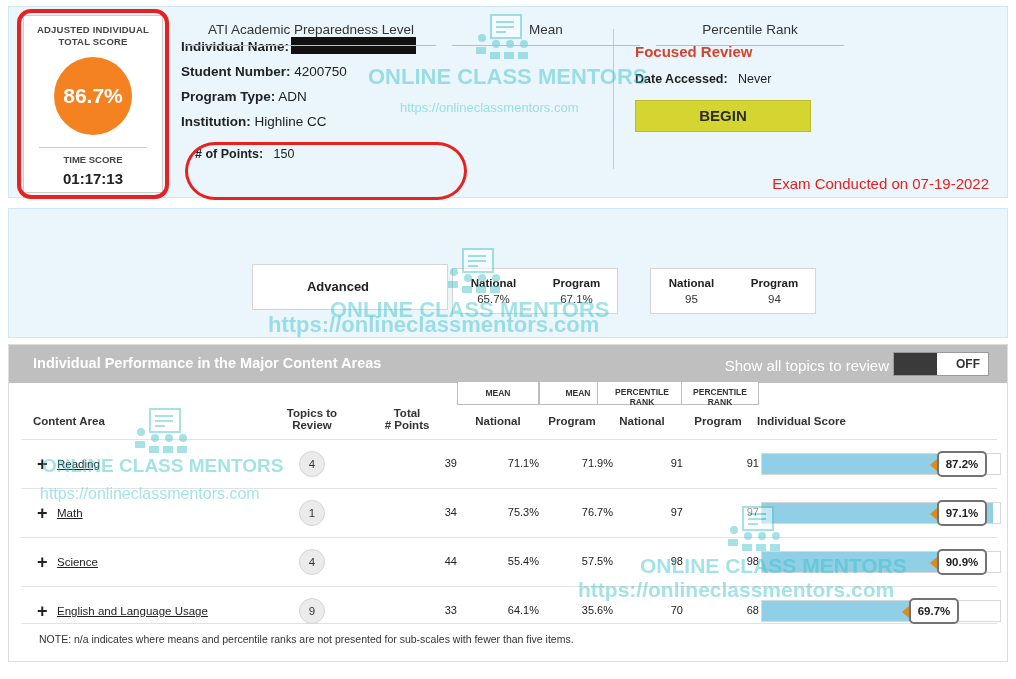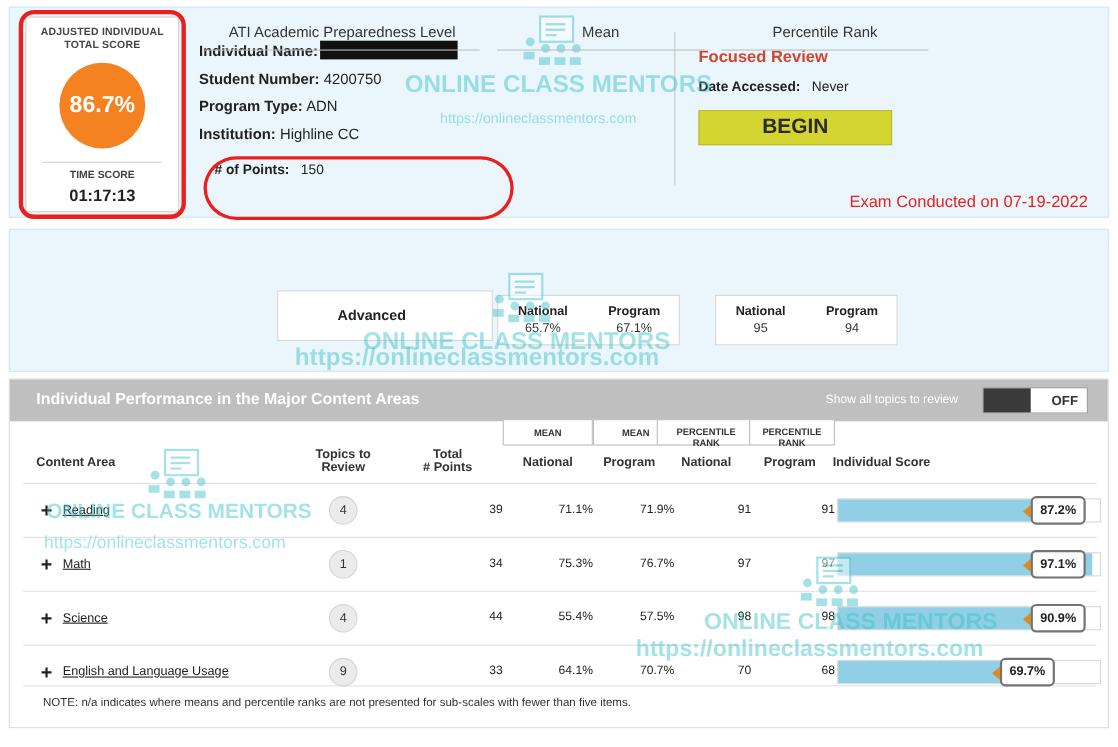--- a/index.html
+++ b/index.html
@@ -152,21 +152,21 @@
   .date-accessed b { font-weight: bold; }
   .begin-btn {
     position: absolute;
     left: 626px;
     top: 93px;
     width: 174px;
     height: 30px;
     background: #d4d531;
     border: 1px solid #b9bb2c;
     color: #2b2b2b;
-    font-size: 19px;
+    font-size: 15px;
     font-weight: bold;
     line-height: 30px;
     text-align: center;
     cursor: pointer;
   }
   .exam-conducted {
     position: absolute;
     right: 18px;
     top: 168px;
     font-size: 15px;
@@ -249,22 +249,22 @@
   }
   .tbl-head .title {
     position: absolute;
     left: 24px; top: 10px;
     font-size: 14.5px;
     font-weight: bold;
     color: #ffffff;
   }
   .toggle-label {
     position: absolute;
-    right: 136px; top: 12px;
-    font-size: 11px;
+    right: 118px; top: 12px;
+    font-size: 15px;
     color: #ffffff;
   }
   .toggle {
     position: absolute;
     right: 18px; top: 7px;
     width: 96px; height: 24px;
     background: #ffffff;
     border: 1px solid #9a9a9a;
     box-sizing: border-box;
     cursor: pointer;
@@ -636,21 +636,21 @@
       <div class="badge-arrow" style="left:921px; top:18px;"></div>
       <div class="score-badge" style="left:928px; top:10px;">90.9%</div>
     </div>
 
     <div class="row" style="top:243px;">
       <div class="plus">+</div>
       <div class="area-name">English and Language Usage</div>
       <div class="bubble" style="left:290px; top:10px;">9</div>
       <div class="cell" style="left:358px; top:16px; width:90px;">33</div>
       <div class="cell" style="left:448px; top:16px; width:82px;">64.1%</div>
-      <div class="cell" style="left:522px; top:16px; width:82px;">70.7%</div>
+      <div class="cell" style="left:522px; top:16px; width:82px;">35.6%</div>
       <div class="cell" style="left:592px; top:16px; width:82px;">70</div>
       <div class="cell" style="left:668px; top:16px; width:82px;">68</div>
       <div class="bar-track" style="left:752px; top:12px; width:240px;">
         <div class="bar-fill" style="width:69.7%;"></div>
       </div>
       <div class="badge-arrow" style="left:893px; top:18px;"></div>
       <div class="score-badge" style="left:900px; top:10px;">69.7%</div>
     </div>
 
     <div class="note">NOTE: n/a indicates where means and percentile ranks are not presented for sub-scales with fewer than five items.</div>

